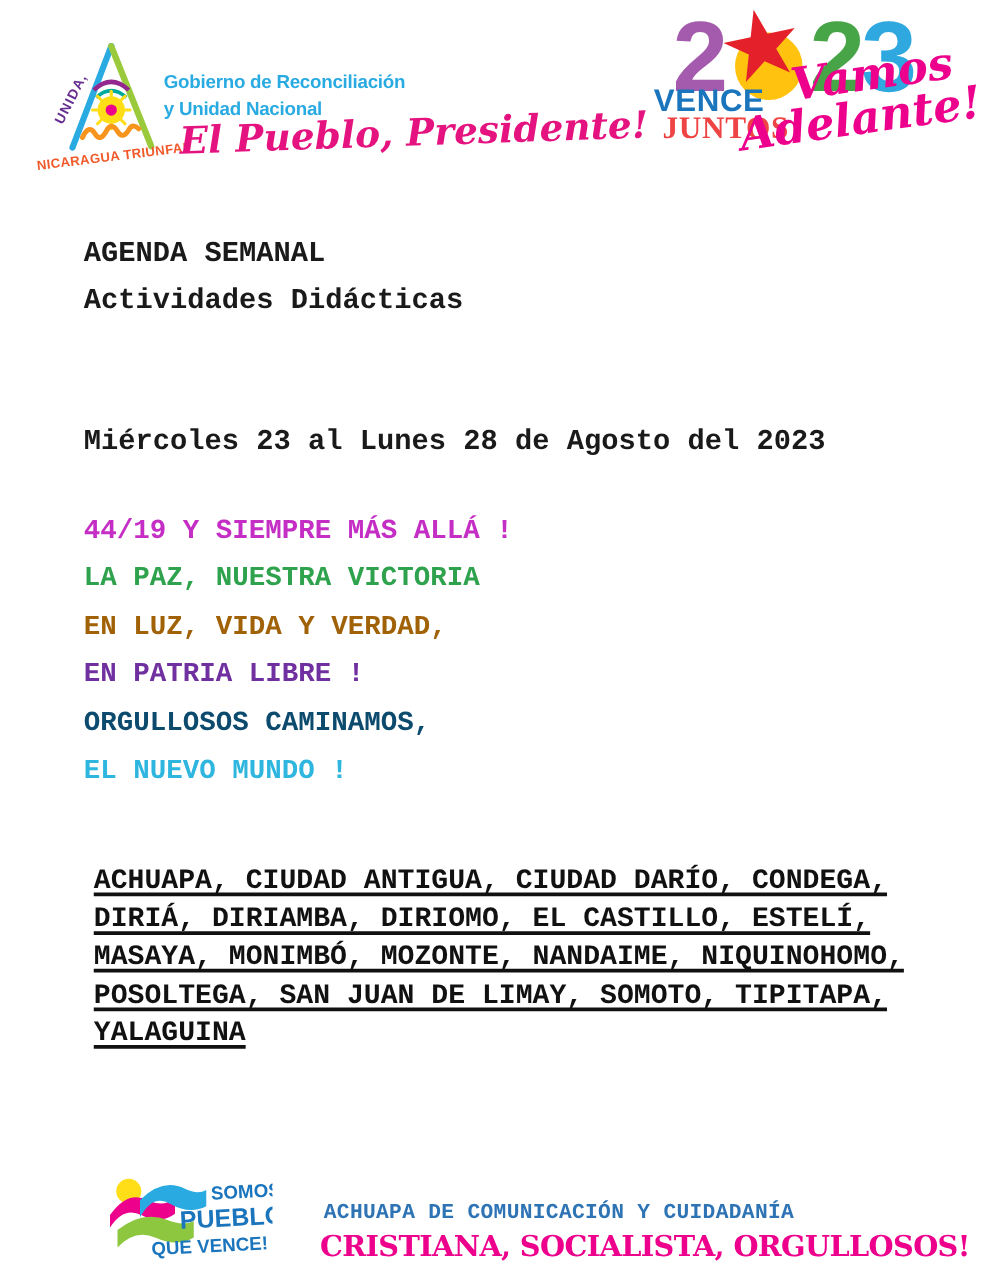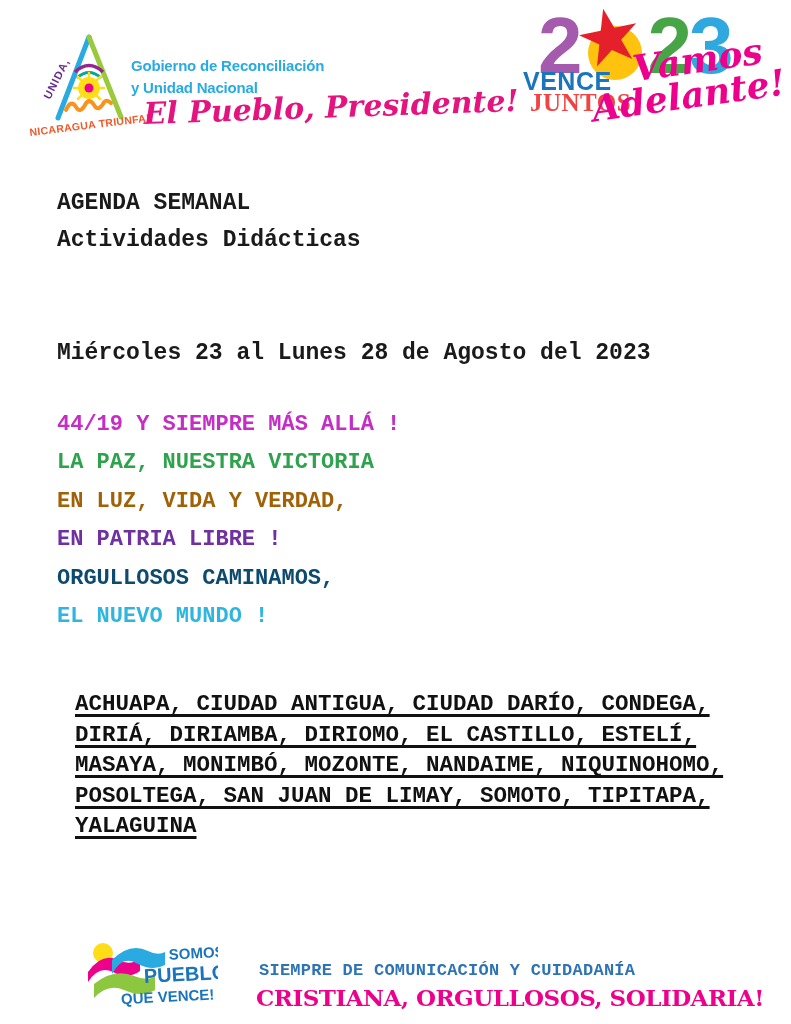--- a/index.html
+++ b/index.html
@@ -31,21 +31,21 @@
   .todos { left:523px; top:71px; font-weight:900; font-size:25px; line-height:21px;
            letter-spacing:0.5px; }
   .todos .juntos { margin-left:7px; }
   .vamos { left:585px; top:58px; font-family:"DejaVu Serif", serif; font-style:italic;
            font-weight:bold; font-size:36px; line-height:34px;
            transform:rotate(-8deg); transform-origin:left top; white-space:nowrap; }
   .vamos .v1 { padding-left:46px; }
 
   
   .mono { font-family:"Liberation Mono","DejaVu Sans Mono",monospace; font-weight:bold; }
-  .bline { position:absolute; left:57px; white-space:nowrap; color:#1a1a1a;text-align:right; }
+  .bline { position:absolute; left:67px; white-space:nowrap; color:#1a1a1a;text-align:right; }
   .title-line, .date-line { font-size:23px; }
   .slogan { font-size:22px; }
   .cities { left:75px; top:689px; font-size:22.5px; line-height:30.5px; color:#111; }
   .cline { text-decoration:underline; text-decoration-thickness:2.5px;
            text-underline-offset:4px; white-space:nowrap; }
 
   
   .somos-logo { left:84px; top:938px; }
   .council-line { left:259px; top:961px; font-size:17px; letter-spacing:0.25px;
                   white-space:nowrap; }
@@ -137,17 +137,17 @@
       <path d="M28,22 Q46,4 64,13 Q74,18 81,14 L81,27 Q68,34 52,25 Q38,17 28,36 Z" fill="#29ABE2"></path>
       <path d="M10,46 Q30,30 50,38 Q62,43 71,39 L71,52 Q58,60 40,52 Q24,45 10,60 Z" fill="#8DC63F"></path>
     </g>
     <g transform="rotate(-3 80 40)" fill="#1B75BC" font-weight="bold" font-family="Liberation Sans, sans-serif">
       <text x="86" y="22" font-size="15">SOMOS</text>
       <text x="60" y="44" font-size="20">PUEBLO</text>
       <text x="36" y="64" font-size="15">QUE VENCE!</text>
     </g>
   </svg>
 
-  <div class="abs mono council-line" style="color: rgb(46, 116, 181);">SIEMPRE DE COMUNICACIÓN Y CUIDADANÍA</div>
+  <div class="abs mono council-line" style="color: rgb(46, 116, 181);">ACHUAPA DE COMUNICACIÓN Y CUIDADANÍA</div>
 
-  <div class="abs council-slogan" style="color: rgb(236, 0, 140);">CRISTIANA, ORGULLOSOS, SOLIDARIA!</div>
+  <div class="abs council-slogan" style="color: rgb(236, 0, 140);">CRISTIANA, SOCIALISTA, ORGULLOSOS!</div>
 
 </div>
 
 </body></html>

